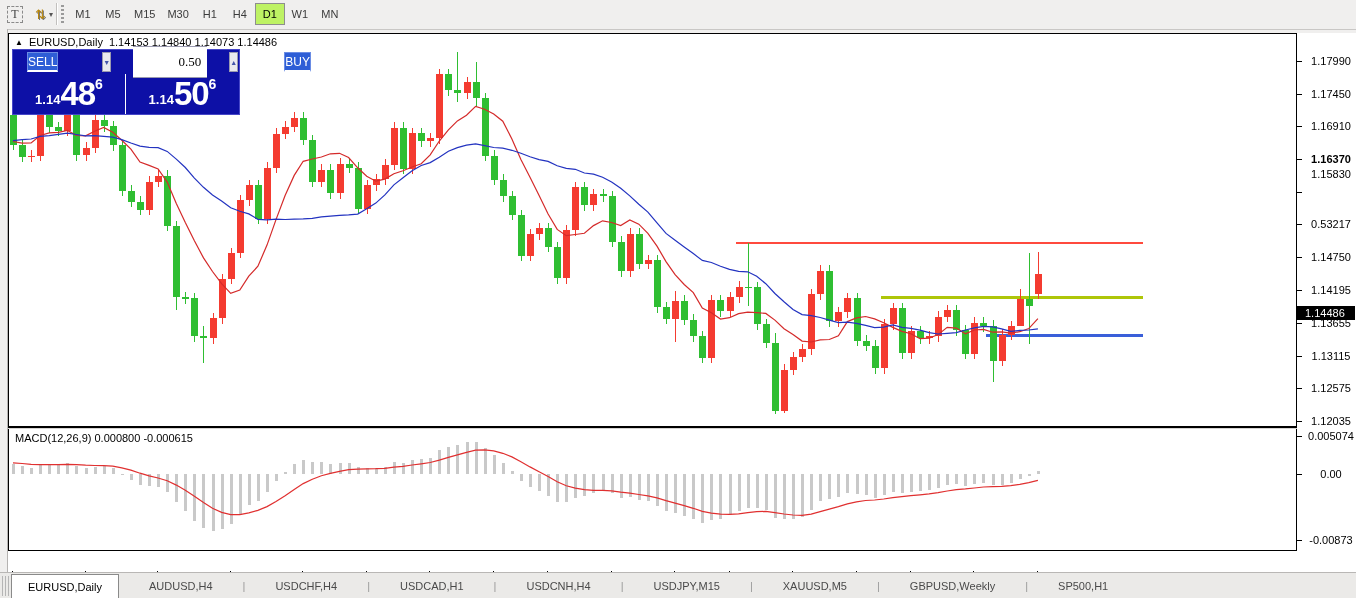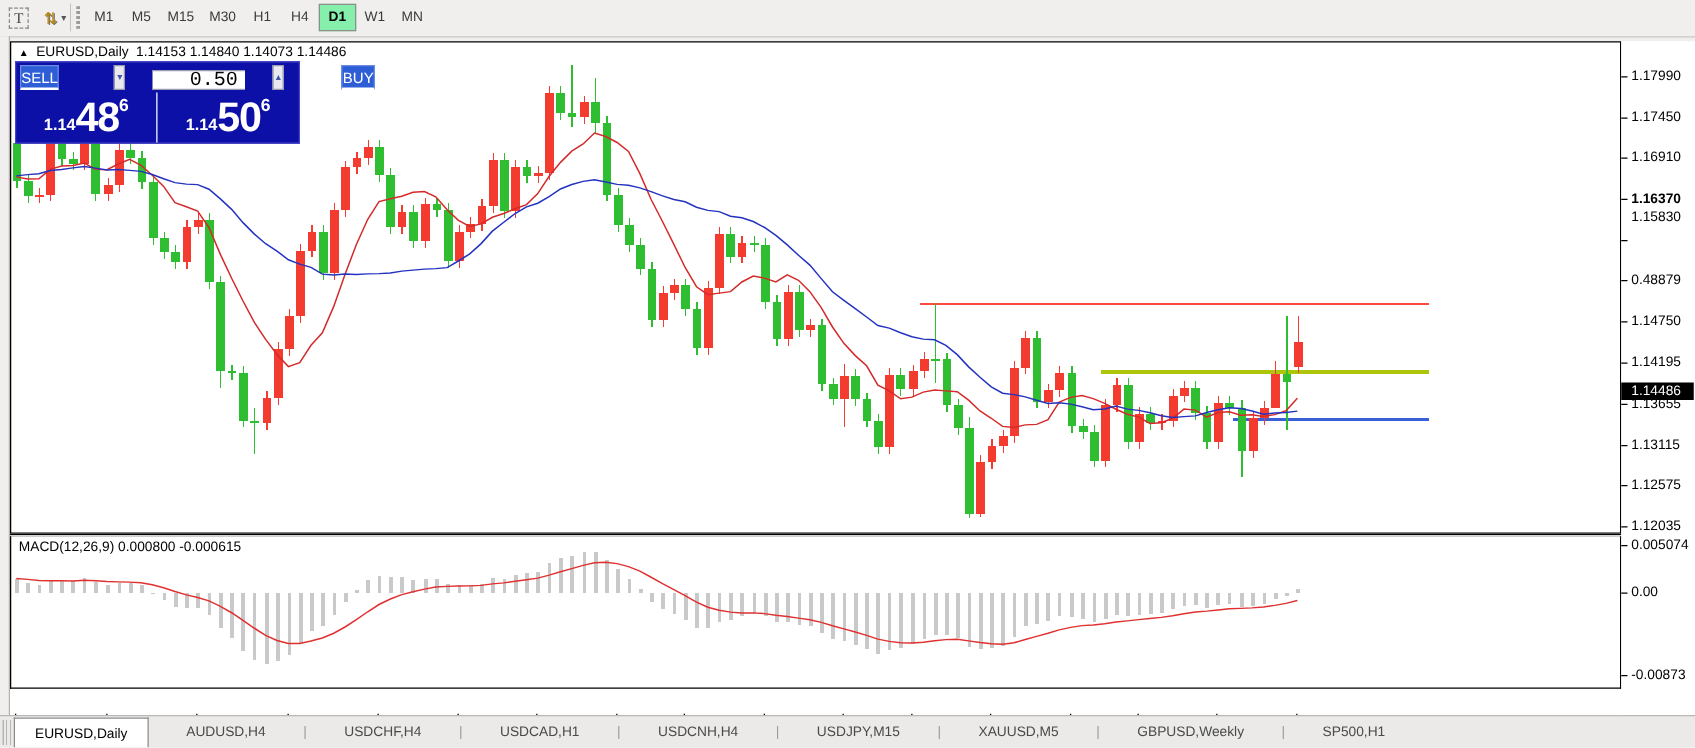--- a/index.html
+++ b/index.html
@@ -12,44 +12,44 @@
   #btn-text-cursor .tbox{border:1px dashed #8a8a8a;padding:0 3px;font-family:"Liberation Serif",serif;font-size:12px;color:#444;}
   #btn-arrows{left:27px;width:34px;}
   #btn-arrows .glyph{font-size:13px;color:#b8860b;text-shadow:1px 1px 0 #777;}
   #btn-arrows .caret{font-size:8px;color:#555;margin-left:3px;}
   .tb-sep{position:absolute;left:56px;top:3px;width:1px;height:22px;background:#c2c0be;border-right:1px solid #fff;}
   .tb-grip{position:absolute;left:61px;top:5px;width:3px;height:18px;
     background-image:repeating-linear-gradient(#9a9a9a 0 2px,#f0efee 2px 4px);}
   #tf-group{position:absolute;left:68px;top:3px;height:22px;display:flex;}
   .tf-btn{min-width:30px;padding:0 5px;height:22px;display:flex;align-items:center;justify-content:center;
     font-size:11px;color:#3b3b3b;border:1px solid transparent;box-sizing:border-box;}
-  .tf-btn.active{background:#86efac;border:1px solid #8e8e8e;color:#000;font-weight:bold;}
+  .tf-btn.active{background:#bef264;border:1px solid #8e8e8e;color:#000;}
   
   #chart-frame{position:absolute;left:8px;top:33px;width:1342px;height:538px;background:#fff;}
   #main-plot{position:absolute;left:0;top:0;width:1289px;height:394px;border:1px solid #000;box-sizing:border-box;background:#fff;}
   #splitter{position:absolute;left:0;top:394px;width:1289px;height:3px;background:#d6d4d2;border-top:1px solid #000;border-bottom:1px solid #000;box-sizing:content-box;height:1px;}
   #macd-plot{position:absolute;left:0;top:396px;width:1289px;height:122px;border-left:1px solid #000;border-right:1px solid #000;border-bottom:1px solid #000;box-sizing:border-box;background:#fff;}
   #price-axis{position:absolute;left:1289px;top:0;width:62px;height:538px;background:#fff;font-size:11px;color:#000;}
-  .pa-label{position:absolute;left:8px;width:52px;text-align:left;}
+  .pa-label{position:absolute;left:8px;width:52px;text-align:center;}
   .pa-tick{position:absolute;left:0px;width:5px;height:1px;background:#000;}
   #price-badge{position:absolute;left:0px;width:58px;height:14px;background:#000;color:#fff;
     font-size:11px;display:flex;align-items:center;padding-left:8px;box-sizing:border-box;}
   
   #chart-title{position:absolute;left:6px;top:2px;display:flex;align-items:center;gap:6px;font-size:11px;color:#000;white-space:nowrap;}
   #chart-title .tri{font-size:8px;}
   #trade-panel{position:absolute;left:3px;top:15px;width:228px;height:66px;background:#0d10a6;border:1px solid #4646c8;box-sizing:border-box;}
-  #tp-row1{position:absolute;left:1px;top:0;width:100%;height:24px;display:flex;align-items:flex-end;padding:2px;box-sizing:border-box;gap:22px;}
+  #tp-row1{position:absolute;left:12px;top:0;width:100%;height:24px;display:flex;align-items:center;padding:2px;box-sizing:border-box;gap:22px;}
   .tp-btn{height:20px;background:#2e5ed6;border:1px solid #6a8ce4;border-bottom:2px solid #fff;color:#fff;
     font-size:12px;display:flex;align-items:center;justify-content:center;box-sizing:border-box;}
   #sell-btn{width:52px;}
   #buy-btn{width:28px;margin-left:2px;}
   .spin-btn{width:17px;height:20px;background:#e9e9ef;border:1px solid #9a9ab0;color:#4455aa;font-size:7px;
     display:flex;align-items:center;justify-content:center;box-sizing:border-box;}
-  #volume-input{width:74px;height:16px;border:1px solid #9a9ab0;border-left:none;border-right:none;
-    font-size:16px;text-align:right;padding:0 6px 0 0;box-sizing:border-box;font-family:Liberation Mono, monospace;}
+  #volume-input{width:74px;height:32px;border:1px solid #9a9ab0;border-left:none;border-right:none;
+    font-size:13px;text-align:right;padding:0 6px 0 0;box-sizing:border-box;font-family:Liberation Serif, serif;}
   #tp-row1 .spacer{flex:1;}
   #tp-row2{position:absolute;left:0;top:24px;width:100%;height:40px;display:flex;}
   .price-tile{width:50%;height:100%;position:relative;color:#fff;display:flex;align-items:center;justify-content:center;}
   .price-tile.left{border-right:1px solid #fff;box-sizing:border-box;}
   .pt-small{font-size:13px;font-weight:bold;margin-top:10px;}
   .pt-big{font-size:33px;font-weight:bold;line-height:36px;letter-spacing:-1px;}
   .pt-sup{font-size:14px;font-weight:bold;align-self:flex-start;margin-top:2px;}
   
   #macd-label{position:absolute;left:6px;top:3px;font-size:11px;color:#000;white-space:nowrap;}
   
@@ -494,21 +494,21 @@
         <div class="pa-label" style="top: 22px;">1.17990</div>
         <div class="pa-tick" style="top: 60.6448px;"></div>
         <div class="pa-label" style="top: 54.6448px;">1.17450</div>
         <div class="pa-tick" style="top: 93.2897px;"></div>
         <div class="pa-label" style="top: 87.2897px;">1.16910</div>
         <div class="pa-tick" style="top: 125.935px;"></div>
         <div class="pa-label" style="top: 119.935px; font-weight: bold;">1.16370</div>
         <div class="pa-tick" style="top: 158.579px;"></div>
         <div class="pa-label" style="top: 135px;">1.15830</div>
         <div class="pa-tick" style="top: 191.224px;"></div>
-        <div class="pa-label" style="top: 185.224px;">0.48879</div>
+        <div class="pa-label" style="top: 185.224px;">0.53217</div>
         <div class="pa-tick" style="top: 223.869px;"></div>
         <div class="pa-label" style="top: 217.869px;">1.14750</div>
         <div class="pa-tick" style="top: 257.421px;"></div>
         <div class="pa-label" style="top: 251.421px;">1.14195</div>
         <div class="pa-tick" style="top: 290.065px;"></div>
         <div class="pa-label" style="top: 284.065px;">1.13655</div>
         <div class="pa-tick" style="top: 322.71px;"></div>
         <div class="pa-label" style="top: 316.71px;">1.13115</div>
         <div class="pa-tick" style="top: 355.355px;"></div>
         <div class="pa-label" style="top: 349.355px;">1.12575</div>

